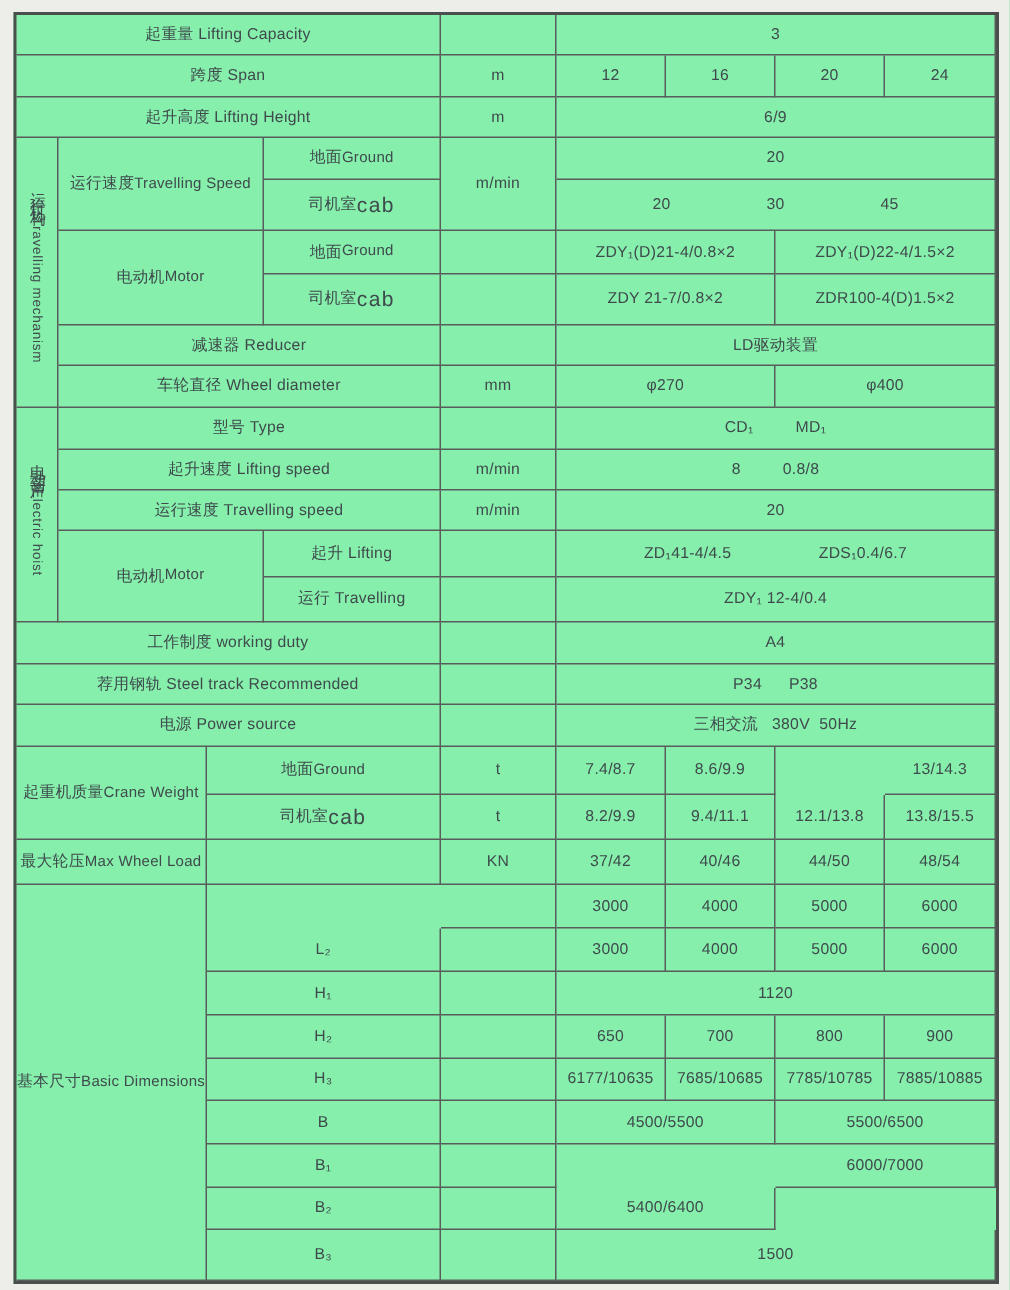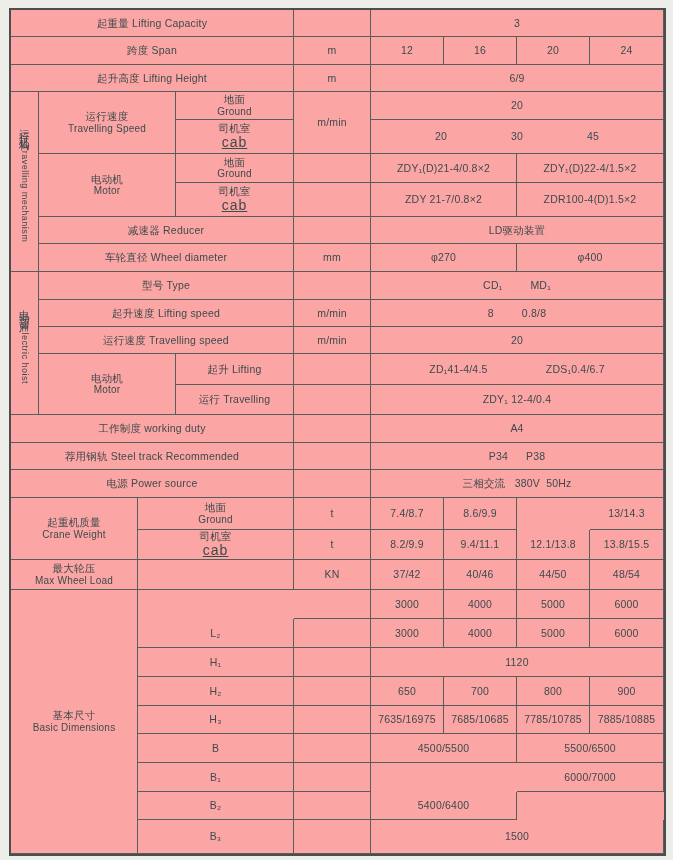--- a/index.html
+++ b/index.html
@@ -9,37 +9,37 @@
     font-family:"Liberation Sans","DejaVu Sans",sans-serif;
     color:#3e4a4c;
   }
   .spec-table{
     position:absolute;left:9px;top:8px;
     width:653px;height:844px;
     display:grid;
     grid-template-columns:28px 99px 38px 118px 77px 73px 73px 73px 74px;
     grid-template-rows:27px 28px 27px 28px 34px 29px 34px 27px 28px 28px 27px 27px 31px 30px 28px 27px 28px 32px 30px 30px 29px 29px 29px 29px 28px 29px 29px 28px 34px;
     border:2px solid #4a4f4e;
-    background:#fca5a5;
+    background:#86efac;
     box-sizing:content-box;
   }
   .c{
     border-right:1px solid #585d5c;
     border-bottom:1px solid #585d5c;
     display:flex;align-items:center;justify-content:center;
     text-align:center;
     font-size:10.5px;
     overflow:hidden;
     line-height:1.2;
     letter-spacing:.2px;
   }
-  .stack{flex-direction:column;}
+  .stack{flex-direction:row;}
   .stack .zh{display:block;font-size:10.5px;}
   .stack .en{display:block;font-size:10px;}
-  .cab-big{font-size:14px !important;letter-spacing:1px;text-decoration:underline;}
+  .cab-big{font-size:14px !important;letter-spacing:1px;}
   .vert{writing-mode:vertical-rl;text-orientation:mixed;display:inline-block;}
   .vzh{font-size:10.5px;letter-spacing:4px;}
   .ven{font-size:9px;margin-top:9px;letter-spacing:.5px;}
   .val{font-size:10.5px;}
   .pair{gap:28px;}
   .pair-sm{gap:18px;}
   .spread{justify-content:space-evenly;}
   .pre{white-space:pre;}
 </style>
 </head>
@@ -226,21 +226,21 @@
 
   <div class="c val" style="grid-area:24/3/25/5">H₂</div>
   <div class="c" style="grid-area:24/5/25/6"></div>
   <div class="c val" style="grid-area:24/6/25/7">650</div>
   <div class="c val" style="grid-area:24/7/25/8">700</div>
   <div class="c val" style="grid-area:24/8/25/9">800</div>
   <div class="c val" style="grid-area:24/9/25/10">900</div>
 
   <div class="c val" style="grid-area:25/3/26/5">H₃</div>
   <div class="c" style="grid-area:25/5/26/6"></div>
-  <div class="c val" style="grid-area:25/6/26/7">7635/16975</div>
+  <div class="c val" style="grid-area:25/6/26/7">6177/10635</div>
   <div class="c val" style="grid-area:25/7/26/8">7685/10685</div>
   <div class="c val" style="grid-area:25/8/26/9">7785/10785</div>
   <div class="c val" style="grid-area:25/9/26/10">7885/10885</div>
 
   <div class="c val" style="grid-area:26/3/27/5">B</div>
   <div class="c" style="grid-area:26/5/27/6"></div>
   <div class="c val" style="grid-area:26/6/27/8">4500/5500</div>
   <div class="c val" style="grid-area:26/8/27/10">5500/6500</div>
 
   <div class="c val" style="grid-area:27/3/28/5">B₁</div>

